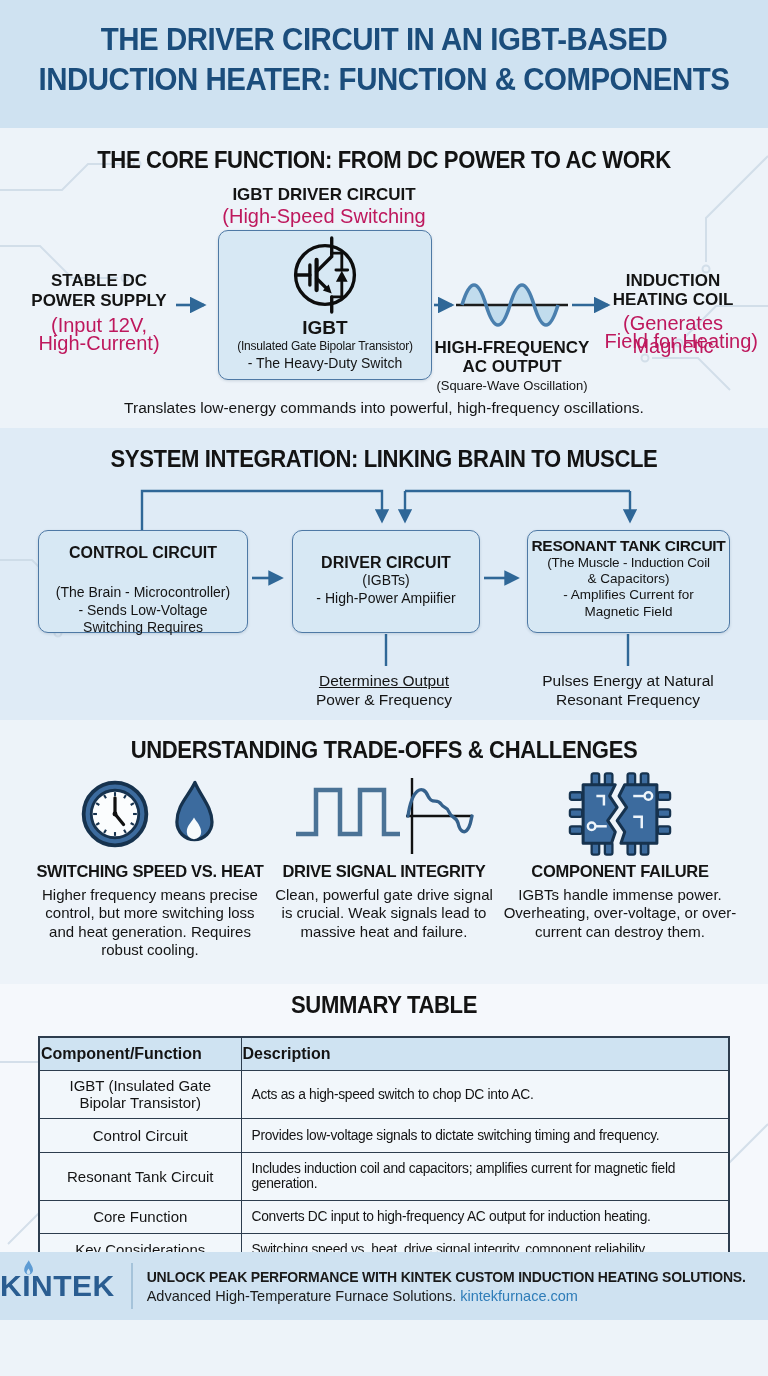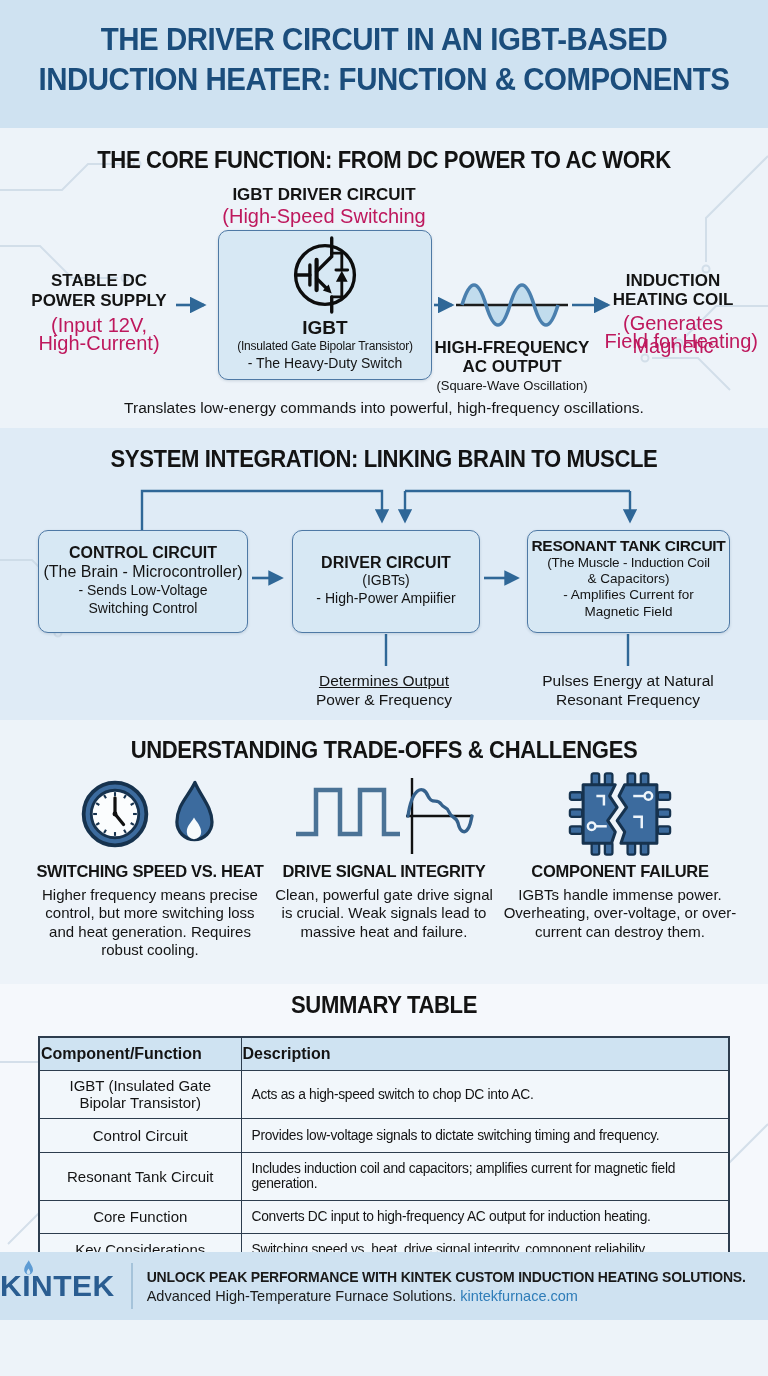--- a/index.html
+++ b/index.html
@@ -155,23 +155,23 @@
     <path d="M405,61 V90" fill="none" stroke="#2f6797" stroke-width="2.4" marker-end="url(#arrB)"></path>
     <path d="M630,61 V90" fill="none" stroke="#2f6797" stroke-width="2.4" marker-end="url(#arrB)"></path>
     <path d="M252,148 H280" fill="none" stroke="#2f6797" stroke-width="2.6" marker-end="url(#arrB)"></path>
     <path d="M484,148 H516" fill="none" stroke="#2f6797" stroke-width="2.6" marker-end="url(#arrB)"></path>
     <path d="M386,204 V236" fill="none" stroke="#2f6797" stroke-width="2.4"></path>
     <path d="M628,204 V236" fill="none" stroke="#2f6797" stroke-width="2.4"></path>
   </svg>
 
   <div class="flowbox" style="left:38px; top:530px; width:210px; height:103px; padding-top:13px; box-sizing:border-box;">
     <div class="ctr b" style="font-size:16px;">CONTROL CIRCUIT</div>
-    <div class="ctr" style="font-size:16px; line-height:1.25;">(The Brain - Microcontroller)</div>
+    <div class="ctr" style="font-size:14px; line-height:1.25;margin-top:22px;">(The Brain - Microcontroller)</div>
     <div class="ctr" style="font-size:14px; line-height:1.25;">- Sends Low-Voltage</div>
-    <div class="ctr" style="font-size:14px; line-height:1.25;">Switching Control</div>
+    <div class="ctr" style="font-size:14px; line-height:1.25;">Switching Requires</div>
   </div>
 
   <div class="flowbox" style="left:292px; top:530px; width:188px; height:103px; padding-top:23px; box-sizing:border-box;">
     <div class="ctr b" style="font-size:16px;">DRIVER CIRCUIT</div>
     <div class="ctr" style="font-size:14px; line-height:1.25;">(IGBTs)</div>
     <div class="ctr" style="font-size:14px; line-height:1.25;">- High-Power Ampiifier</div>
   </div>
 
   <div class="flowbox" style="left:527px; top:530px; width:203px; height:103px; padding-top:6px; box-sizing:border-box;">
     <div class="ctr b" style="font-size:15.5px; letter-spacing:-0.3px;">RESONANT TANK CIRCUIT</div>

